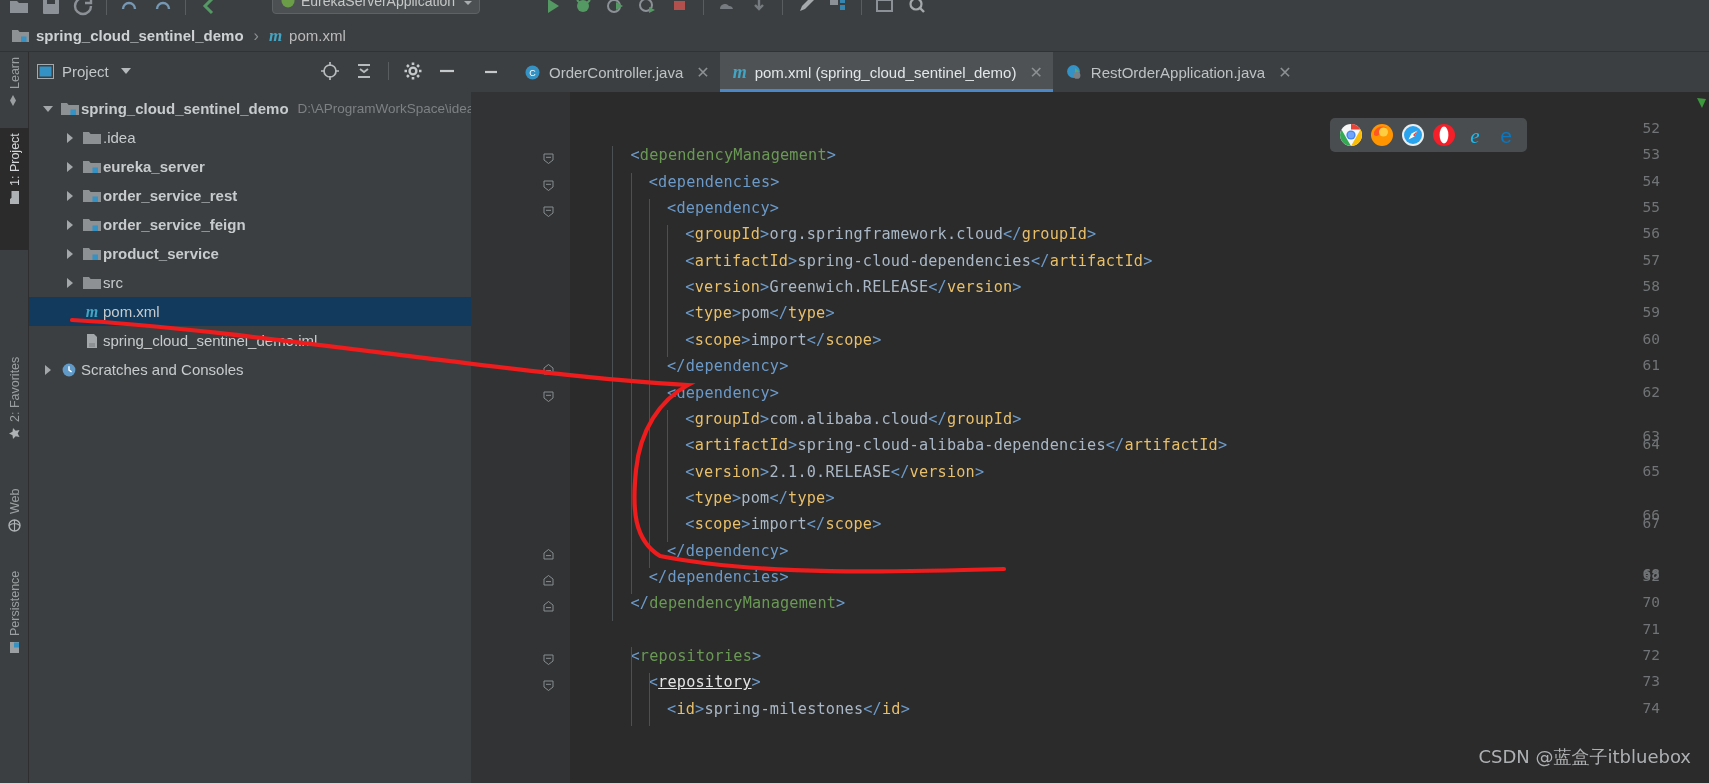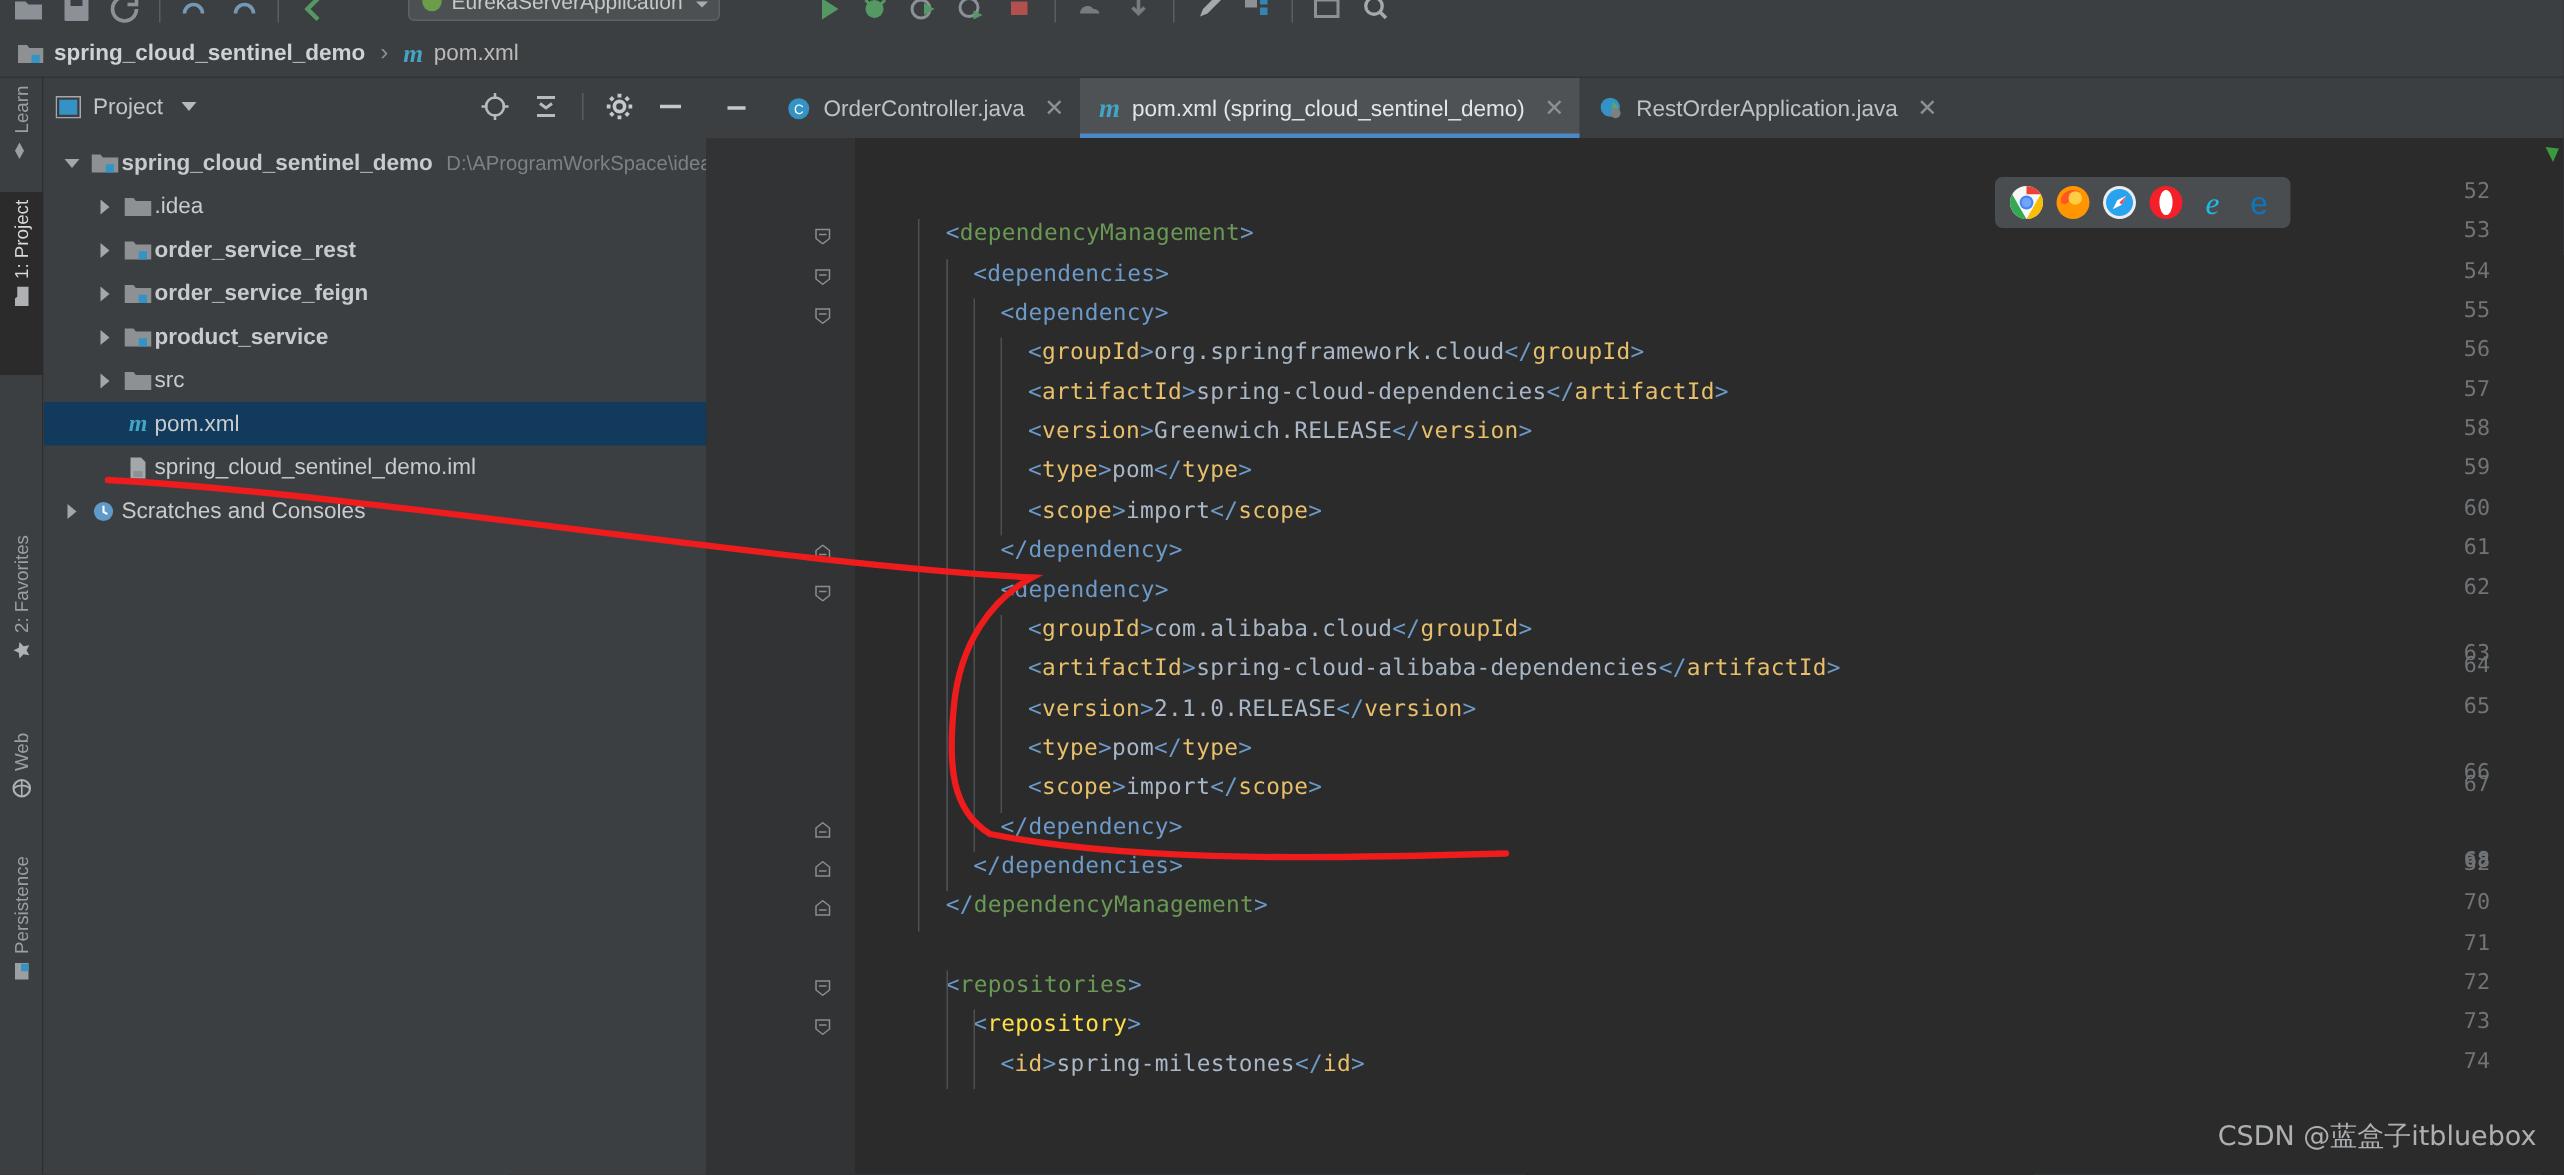--- a/index.html
+++ b/index.html
@@ -381,20 +381,32 @@
           <i class="tri"></i>
         </span>
       <span class="tico">
         <svg width="18" height="15" viewBox="0 0 18 15">
             <path d="M0 2h6l1.6 2H18v10H0z" fill="#8d9194"></path>
           </svg>
       </span>
       <span class="tlabel plain">.idea</span>
     </div>
 
+    <div class="tnode" style="padding-left:30px;">
+      <span class="arrow">
+          <i class="tri"></i>
+        </span>
+      <span class="tico">
+        <svg width="18" height="15" viewBox="0 0 18 15">
+            <path d="M0 2h6l1.6 2H18v10H0z" fill="#8d9194"></path>
+            <rect x="9.5" y="8.5" width="5.5" height="5.5" fill="#3592c4"></rect>
+          </svg>
+      </span>
+      <span class="tlabel">eureka_server</span>
+    </div>
 
     <div class="tnode" style="padding-left:30px;">
       <span class="arrow">
           <i class="tri"></i>
         </span>
       <span class="tico">
         <svg width="18" height="15" viewBox="0 0 18 15">
             <path d="M0 2h6l1.6 2H18v10H0z" fill="#8d9194"></path>
             <rect x="9.5" y="8.5" width="5.5" height="5.5" fill="#3592c4"></rect>
           </svg>
@@ -593,21 +605,21 @@
         <div class="cline" style="top: 317.85px; left: 115.3px;"><span style="color: rgb(108, 154, 201);">&lt;</span><span style="color: rgb(232, 191, 106);">groupId</span><span style="color: rgb(108, 154, 201);">&gt;</span><span style="color: rgb(169, 183, 198);">com.alibaba.cloud</span><span style="color: rgb(108, 154, 201);">&lt;/</span><span style="color: rgb(232, 191, 106);">groupId</span><span style="color: rgb(108, 154, 201);">&gt;</span></div>
         <div class="cline" style="top: 344.2px; left: 115.3px;"><span style="color: rgb(108, 154, 201);">&lt;</span><span style="color: rgb(232, 191, 106);">artifactId</span><span style="color: rgb(108, 154, 201);">&gt;</span><span style="color: rgb(169, 183, 198);">spring-cloud-alibaba-dependencies</span><span style="color: rgb(108, 154, 201);">&lt;/</span><span style="color: rgb(232, 191, 106);">artifactId</span><span style="color: rgb(108, 154, 201);">&gt;</span></div>
         <div class="cline" style="top: 370.55px; left: 115.3px;"><span style="color: rgb(108, 154, 201);">&lt;</span><span style="color: rgb(232, 191, 106);">version</span><span style="color: rgb(108, 154, 201);">&gt;</span><span style="color: rgb(169, 183, 198);">2.1.0.RELEASE</span><span style="color: rgb(108, 154, 201);">&lt;/</span><span style="color: rgb(232, 191, 106);">version</span><span style="color: rgb(108, 154, 201);">&gt;</span></div>
         <div class="cline" style="top: 396.9px; left: 115.3px;"><span style="color: rgb(108, 154, 201);">&lt;</span><span style="color: rgb(232, 191, 106);">type</span><span style="color: rgb(108, 154, 201);">&gt;</span><span style="color: rgb(169, 183, 198);">pom</span><span style="color: rgb(108, 154, 201);">&lt;/</span><span style="color: rgb(232, 191, 106);">type</span><span style="color: rgb(108, 154, 201);">&gt;</span></div>
         <div class="cline" style="top: 423.25px; left: 115.3px;"><span style="color: rgb(108, 154, 201);">&lt;</span><span style="color: rgb(232, 191, 106);">scope</span><span style="color: rgb(108, 154, 201);">&gt;</span><span style="color: rgb(169, 183, 198);">import</span><span style="color: rgb(108, 154, 201);">&lt;/</span><span style="color: rgb(232, 191, 106);">scope</span><span style="color: rgb(108, 154, 201);">&gt;</span></div>
         <div class="cline" style="top: 449.6px; left: 97.04px;"><span style="color: rgb(108, 154, 201);">&lt;/</span><span style="color: rgb(108, 154, 201);">dependency</span><span style="color: rgb(108, 154, 201);">&gt;</span></div>
         <div class="cline" style="top: 475.95px; left: 78.78px;"><span style="color: rgb(108, 154, 201);">&lt;/</span><span style="color: rgb(108, 154, 201);">dependencies</span><span style="color: rgb(108, 154, 201);">&gt;</span></div>
         <div class="cline" style="top: 502.3px; left: 60.52px;"><span style="color: rgb(108, 154, 201);">&lt;/</span><span style="color: rgb(106, 153, 85);">dependencyManagement</span><span style="color: rgb(108, 154, 201);">&gt;</span></div>
         <div class="cline" style="top: 528.65px; left: 24px;"></div>
         <div class="cline" style="top: 555px; left: 60.52px;"><span style="color: rgb(108, 154, 201);">&lt;</span><span style="color: rgb(106, 153, 85);">repositories</span><span style="color: rgb(108, 154, 201);">&gt;</span></div>
-        <div class="cline" style="top: 581.35px; left: 78.78px;"><span style="color: rgb(108, 154, 201);">&lt;</span><span style="color: #fde047;">repository</span><span style="color: rgb(108, 154, 201);">&gt;</span></div>
+        <div class="cline" style="top: 581.35px; left: 78.78px;"><span style="color: rgb(108, 154, 201);">&lt;</span><span style="color: #e5e5e5; text-decoration: underline;">repository</span><span style="color: rgb(108, 154, 201);">&gt;</span></div>
         <div class="cline" style="top: 607.7px; left: 97.04px;"><span style="color: rgb(108, 154, 201);">&lt;</span><span style="color: rgb(232, 191, 106);">id</span><span style="color: rgb(108, 154, 201);">&gt;</span><span style="color: rgb(169, 183, 198);">spring-milestones</span><span style="color: rgb(108, 154, 201);">&lt;/</span><span style="color: rgb(232, 191, 106);">id</span><span style="color: rgb(108, 154, 201);">&gt;</span></div>
         <div class="indent-guide" style="left: 42.26px; top: 54.35px; height: 474.3px;"></div>
         <div class="indent-guide" style="left: 60.52px; top: 80.7px; height: 421.6px;"></div>
         <div class="indent-guide" style="left: 60.52px; top: 80.7px; height: 421.6px;"></div>
         <div class="indent-guide" style="left: 78.78px; top: 107.05px; height: 368.9px;"></div>
         <div class="indent-guide" style="left: 97.04px; top: 133.4px; height: 131.75px;"></div>
         <div class="indent-guide" style="left: 97.04px; top: 317.85px; height: 131.75px;"></div>
         <div class="indent-guide" style="left: 60.52px; top: 555px; height: 79.05px;"></div>
         <div class="indent-guide" style="left: 78.78px; top: 581.35px; height: 52.7px;"></div>
       </div>

